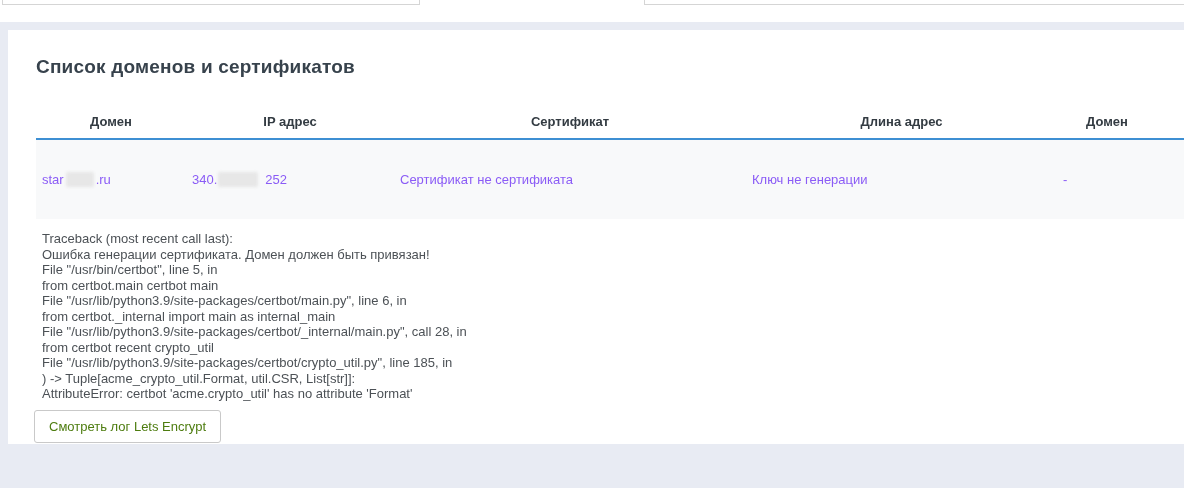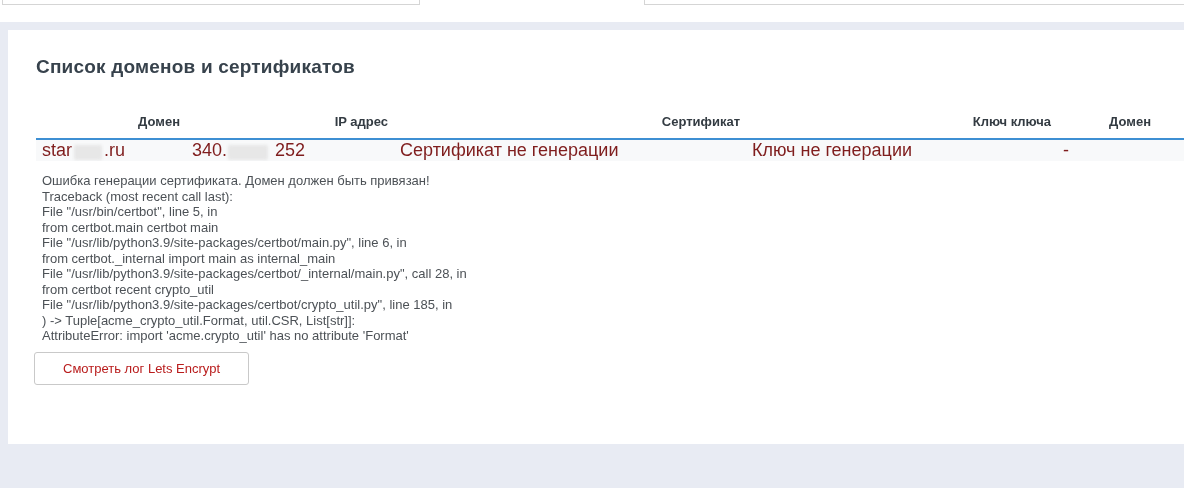--- a/index.html
+++ b/index.html
@@ -48,34 +48,34 @@
     letter-spacing: .2px;
   }
 
   table.domains {
     margin-top: 26px;
     border-collapse: collapse;
     table-layout: fixed;
     width: 1301px;
   }
   table.domains th {
-    text-align: right;
+    text-align: center;
     font-size: 13px;
     font-weight: bold;
     color: #333b42;
     padding: 9px 6px;
     border-bottom: 2px solid #3d8fd3;
     white-space: nowrap;
     overflow: hidden;
   }
   table.domains td {
-    font-size: 18px;
-    color: #7f1d1d;
+    font-size: 13px;
+    color: #8b5cf6;
     background: #f8f9fa;
-    padding: 0 6px;
+    padding: 32px 6px;
     white-space: nowrap;
     overflow: hidden;
   }
 
   .redact {
     display: inline-block;
     height: 15px;
     background: #e7e7e7;
     filter: blur(1.5px);
     border-radius: 2px;
@@ -87,24 +87,24 @@
   .error-block {
     margin: 12px 0 0 6px;
     font-size: 13px;
     line-height: 15.5px;
     color: #4c5156;
   }
 
   .log-button {
     display: inline-block;
     margin: 8px 0 0 -2px;
-    padding: 8px 28px;
+    padding: 8px 14px;
     font-family: "Liberation Sans", "DejaVu Sans", sans-serif;
     font-size: 13px;
-    color: #b91c1c;
+    color: #4d7c0f;
     background: #ffffff;
     border: 1px solid #c9c9c9;
     border-radius: 3px;
     cursor: pointer;
   }
 </style>
 </head>
 <body>
 
 <div class="top-strip">
@@ -124,46 +124,46 @@
         <col style="width:352px">
       <col style="width:311px">
         <col style="width:100px">
         <col style="width:180px">
     </colgroup>
     <thead>
       <tr>
         <th>Домен</th>
         <th>IP адрес</th>
         <th>Сертификат</th>
-        <th>Ключ ключа</th>
+        <th>Длина адрес</th>
         <th>Домен</th>
         <th>Издатель</th>
       </tr>
     </thead>
     <tbody>
       <tr>
         <td><span>star</span><span class="redact domain"></span><span>.ru</span></td>
         <td><span>340.</span><span class="redact ip"></span><span>252</span></td>
-        <td>Сертификат не генерации</td>
+        <td>Сертификат не сертификата</td>
         <td>Ключ не генерации</td>
         <td>-</td>
         <td></td>
       </tr>
     </tbody>
   </table>
 
   <div class="error-block">
+    <div>Traceback (most recent call last):</div>
     <div>Ошибка генерации сертификата. Домен должен быть привязан!</div>
-    <div>Traceback (most recent call last):</div>
     <div>File "/usr/bin/certbot", line 5, in</div>
     <div>from certbot.main certbot main</div>
     <div>File "/usr/lib/python3.9/site-packages/certbot/main.py", line 6, in</div>
     <div>from certbot._internal import main as internal_main</div>
     <div>File "/usr/lib/python3.9/site-packages/certbot/_internal/main.py", call 28, in</div>
     <div>from certbot recent crypto_util</div>
     <div>File "/usr/lib/python3.9/site-packages/certbot/crypto_util.py", line 185, in</div>
     <div>) -&gt; Tuple[acme_crypto_util.Format, util.CSR, List[str]]:</div>
-    <div>AttributeError: import 'acme.crypto_util' has no attribute 'Format'</div>
+    <div>AttributeError: certbot 'acme.crypto_util' has no attribute 'Format'</div>
   </div>
 
   <button class="log-button">Смотреть лог Lets Encrypt</button>
 
 </div>
 
 </body></html>

